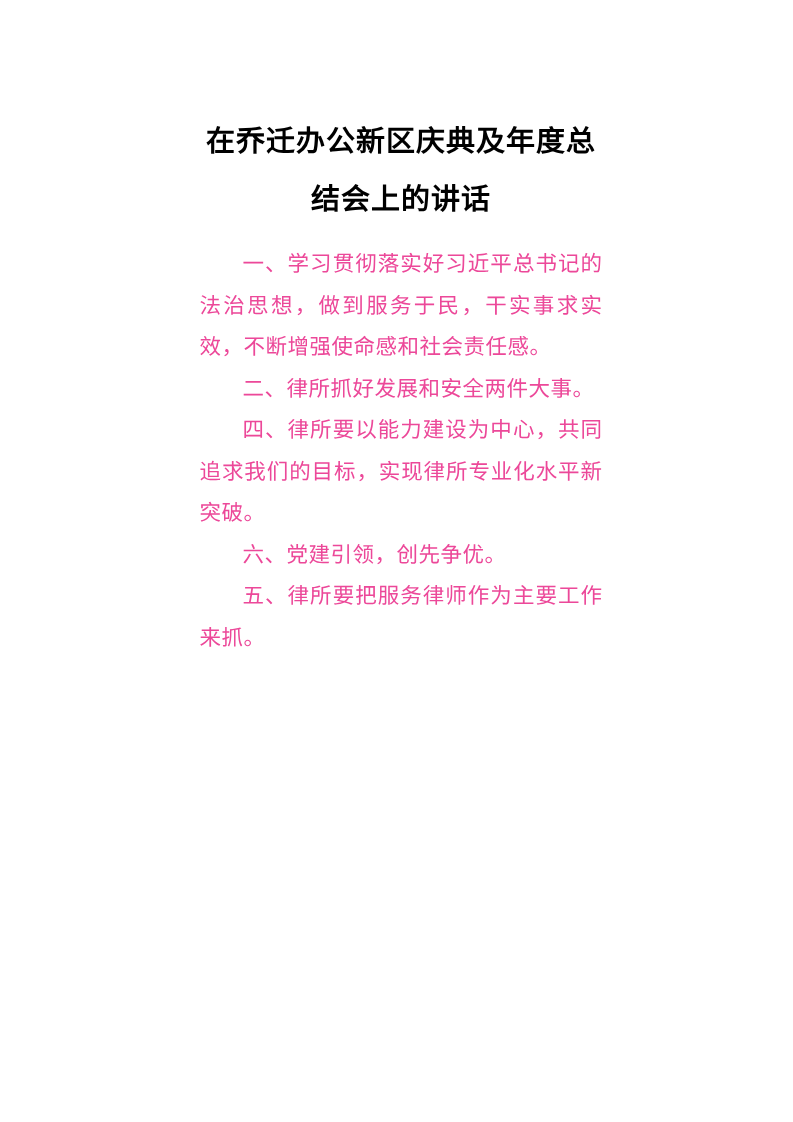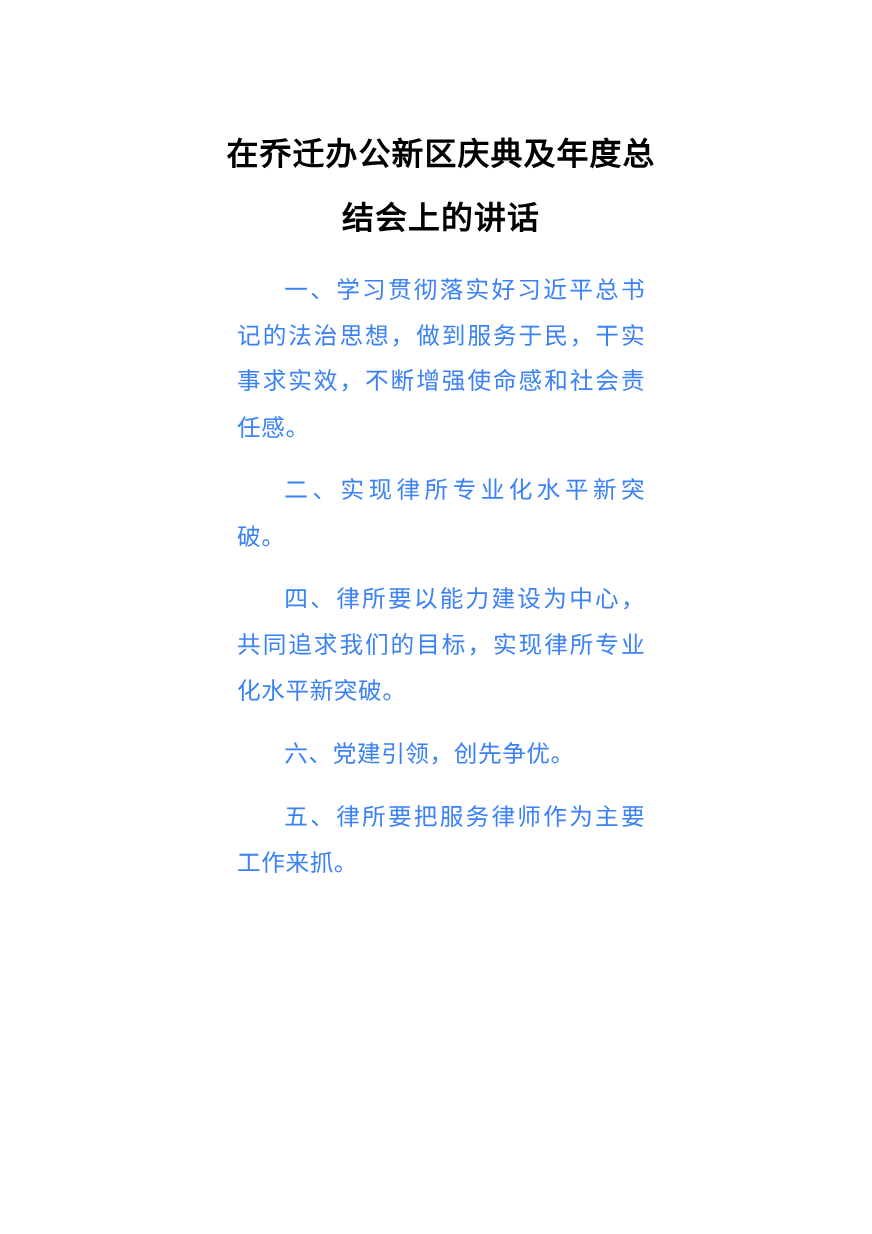--- a/index.html
+++ b/index.html
@@ -22,36 +22,36 @@
   .doc-title {
     margin: 0 0 16px 0;
     font-size: 29px;
     font-weight: bold;
     line-height: 58px;
     text-align: center;
     letter-spacing: 1px;
     color: #000000;
   }
   .doc-body p {
-    margin: 16px;
+    margin: 0;
     font-size: 21.5px;
     line-height: 41.5px;
     text-align: justify;
     text-justify: inter-ideograph;
     text-indent: 2em;
     letter-spacing: 0.5px;
-    color: #3b82f6;
+    color: #ec4899;
     word-break: break-all;
   }
 </style>
 </head>
 <body>
 
 <div class="page">
   <h1 class="doc-title">在乔迁办公新区庆典及年度总结会上的讲话</h1>
   <div class="doc-body">
     <p>一、学习贯彻落实好习近平总书记的法治思想，做到服务于民，干实事求实效，不断增强使命感和社会责任感。</p>
-    <p>二、实现律所专业化水平新突破。</p>
+    <p>二、律所抓好发展和安全两件大事。</p>
     <p>四、律所要以能力建设为中心，共同追求我们的目标，实现律所专业化水平新突破。</p>
     <p>六、党建引领，创先争优。</p>
     <p>五、律所要把服务律师作为主要工作来抓。</p>
   </div>
 </div>
 
 </body></html>

